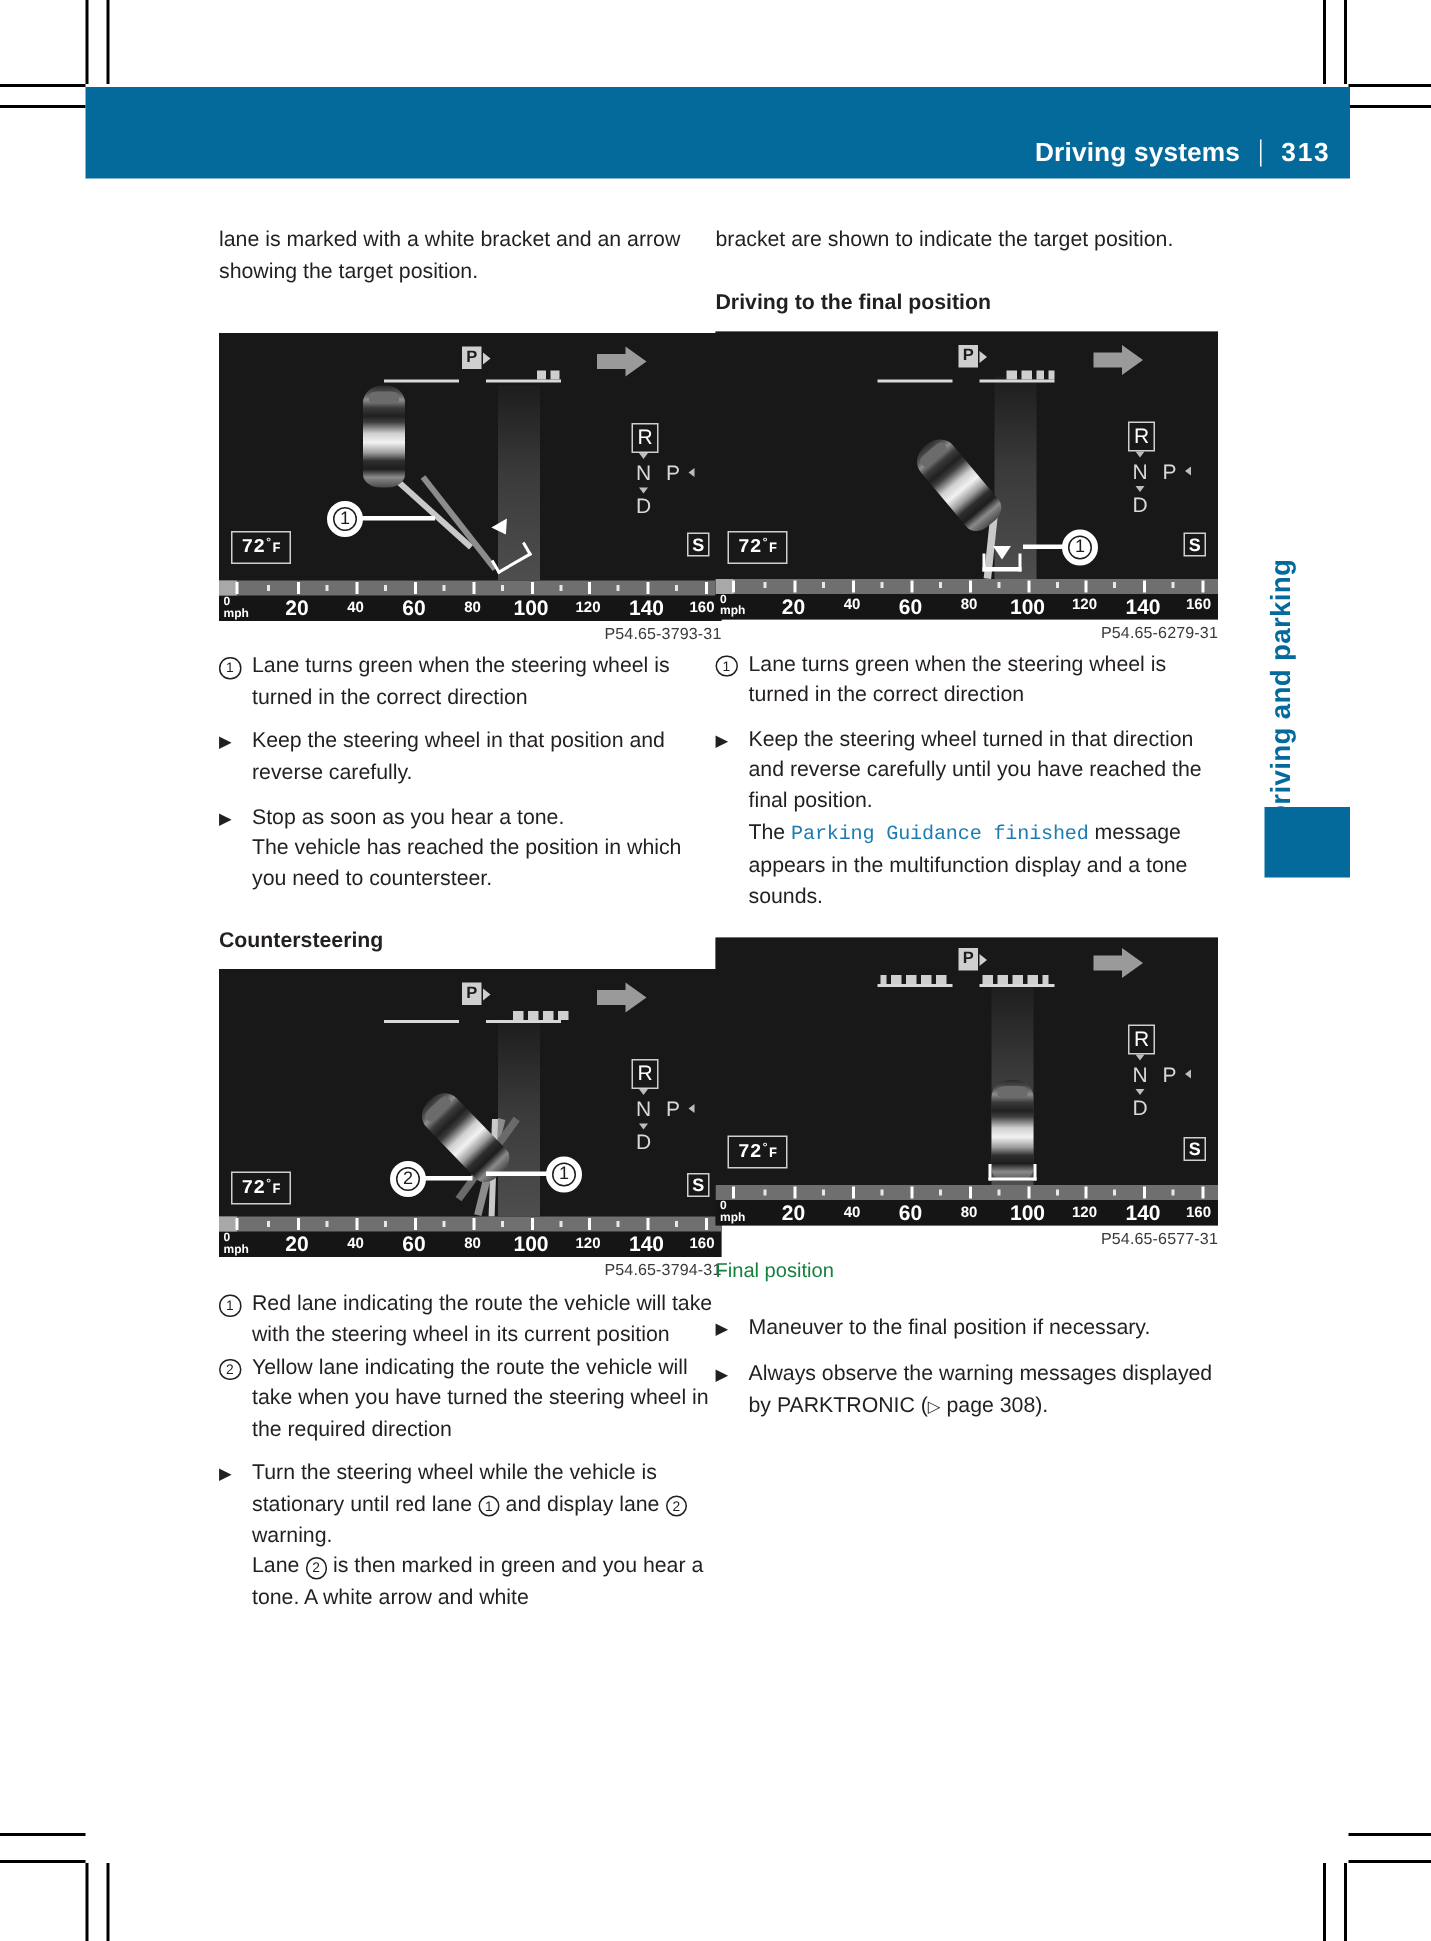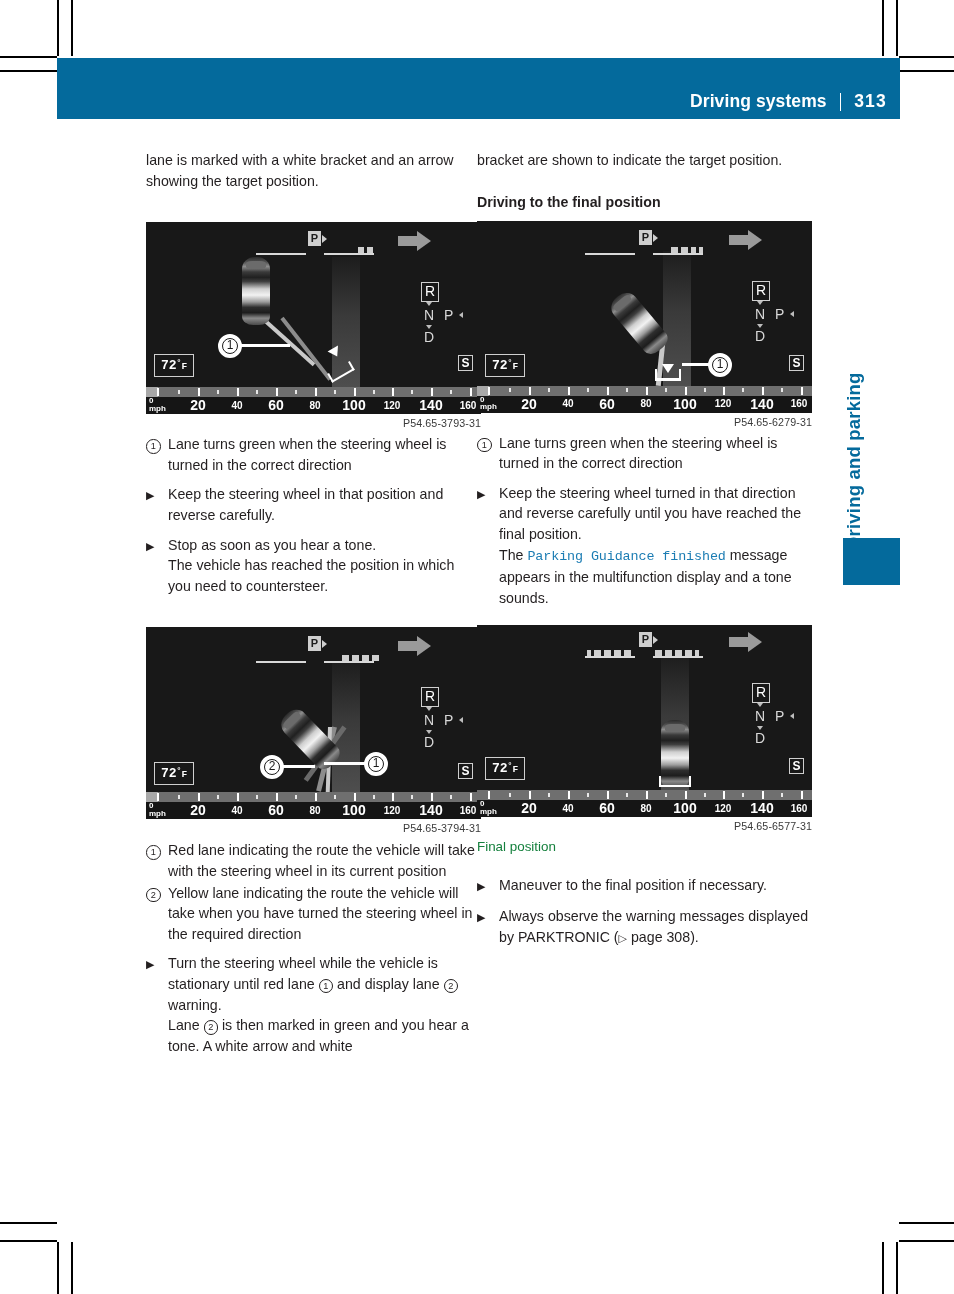--- a/index.html
+++ b/index.html
@@ -480,20 +480,21 @@
     <div class="marker"><span class="tri">▶</span></div>
     <div class="txt">Keep the steering wheel in that position and reverse carefully.</div>
   </div>
   <div class="item" style="margin-top:9px">
     <div class="marker"><span class="tri">▶</span></div>
     <div class="txt" style="white-space:pre-line">Stop as soon as you hear a tone.
 The vehicle has reached the position in which you need to countersteer.</div>
   </div>
 
   <div class="gap-md"></div>
+  <h3 class="sub">Countersteering</h3>
   <div style="height:9px"></div>
 
   <div class="figure">
     <div class="cluster">
       <div class="cl-scene">
         <div class="bay" style="left:186px; top:35px; width:28px; height:130px;"></div>
         <div class="pmark" style="left:162px; top:9px;">P</div>
         <div class="pmark-arrow" style="left:176px; top:13px;"></div>
         <div class="bigarrow" style="left:252px; top:9px; width:34px; height:20px;">
           <div class="shaft"></div>

